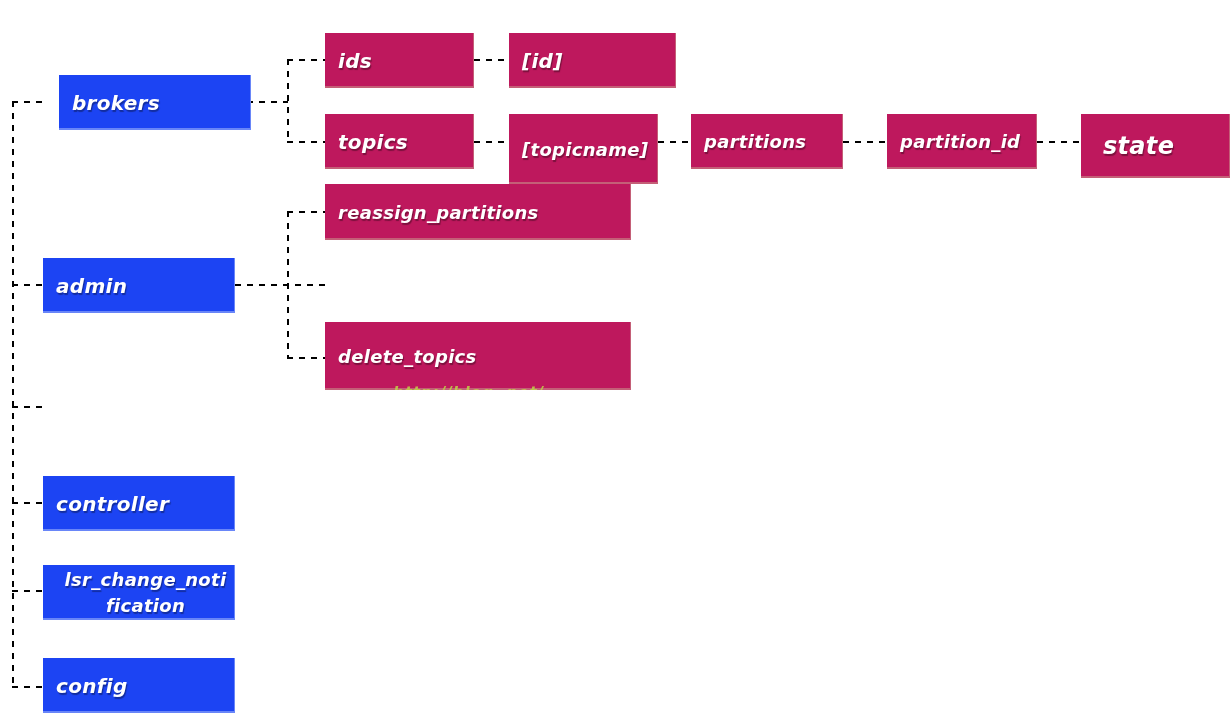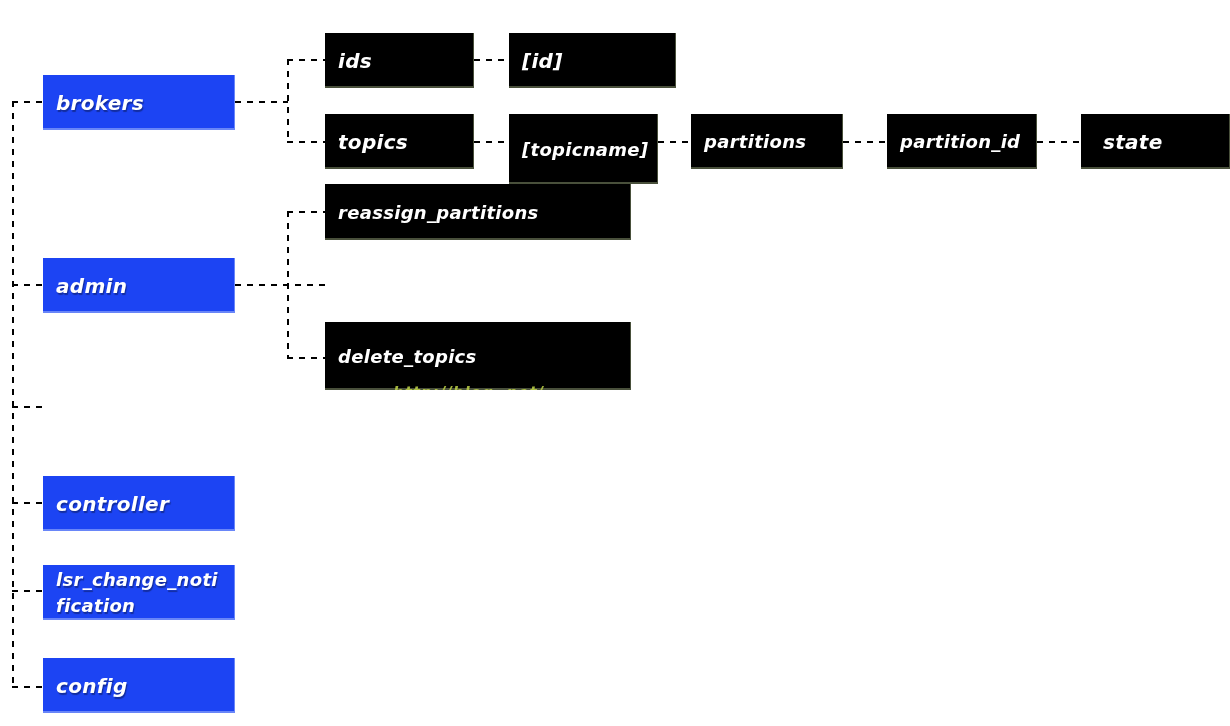--- a/index.html
+++ b/index.html
@@ -24,21 +24,21 @@
     letter-spacing:0.3px;
     white-space:nowrap;
     text-shadow:1px 2px 1px rgba(0,0,0,0.35);
     overflow:hidden;
   }
   .node.root{
     background:#1c44f3;
     box-shadow:inset -1px -2px 0 rgba(200,215,255,0.45);
   }
   .node.child{
-    background:#000000;
+    background:#be185d;
     box-shadow:inset -1px -2px 0 rgba(210,230,170,0.35);
   }
   .node .line2{display:block;}
   .wrap2{line-height:26px;}
   .hline{
     position:absolute;height:2px;
     background:repeating-linear-gradient(to right,#000 0 6px,transparent 6px 12px);
   }
   .vline{
     position:absolute;width:2px;
@@ -77,30 +77,30 @@
   <div class="hline" style="left:474px;top:141px;width:35px;"></div>
   <div class="hline" style="left:658px;top:141px;width:33px;"></div>
   <div class="hline" style="left:843px;top:141px;width:44px;"></div>
   <div class="hline" style="left:1037px;top:141px;width:44px;"></div>
 
   <div class="hline" style="left:235px;top:284px;width:90px;"></div>
   <div class="vline" style="left:287px;top:211px;height:148px;"></div>
   <div class="hline" style="left:287px;top:211px;width:38px;"></div>
   <div class="hline" style="left:287px;top:357px;width:38px;"></div>
 
-  <div class="node root" style="left:43px;top:75px;width:192px;height:55px;font-size:20px;">
+  <div class="node root" style="left:59px;top:75px;width:192px;height:55px;font-size:20px;">
     <span>brokers</span>
   </div>
   <div class="node root" style="left:43px;top:258px;width:192px;height:55px;font-size:20px;">
     <span>admin</span>
   </div>
   <div class="node root" style="left:43px;top:476px;width:192px;height:55px;font-size:20px;">
     <span>controller</span>
   </div>
-  <div class="node root wrap2" style="left:43px;top:565px;width:192px;height:55px;">
+  <div class="node root wrap2" style="left:43px;top:565px;width:192px;height:55px;text-align:center;">
     <span class="line1">lsr_change_noti</span>
     <span class="line2">fication</span>
   </div>
   <div class="node root" style="left:43px;top:658px;width:192px;height:55px;font-size:20px;">
     <span>config</span>
   </div>
 
   <div class="node child" style="left:325px;top:33px;width:149px;height:55px;font-size:20px;">
     <span>ids</span>
   </div>
@@ -112,21 +112,21 @@
   </div>
   <div class="node child" style="left:509px;top:114px;width:149px;height:70px;">
     <span>[topicname]</span>
   </div>
   <div class="node child" style="left:691px;top:114px;width:152px;height:55px;">
     <span>partitions</span>
   </div>
   <div class="node child" style="left:887px;top:114px;width:150px;height:55px;">
     <span>partition_id</span>
   </div>
-  <div class="node child" style="left:1081px;top:114px;width:149px;height:55px;font-size:20px;padding-left:22px;">
+  <div class="node child" style="left:1081px;top:114px;width:149px;height:64px;font-size:24px;padding-left:22px;">
     <span>state</span>
   </div>
   <div class="node child" style="left:325px;top:184px;width:306px;height:56px;">
     <span>reassign_partitions</span>
   </div>
   <div class="node child" style="left:325px;top:322px;width:306px;height:68px;">
     <span>delete_topics</span>
     <span class="watermark">http://blog .net/</span>
   </div>
 

